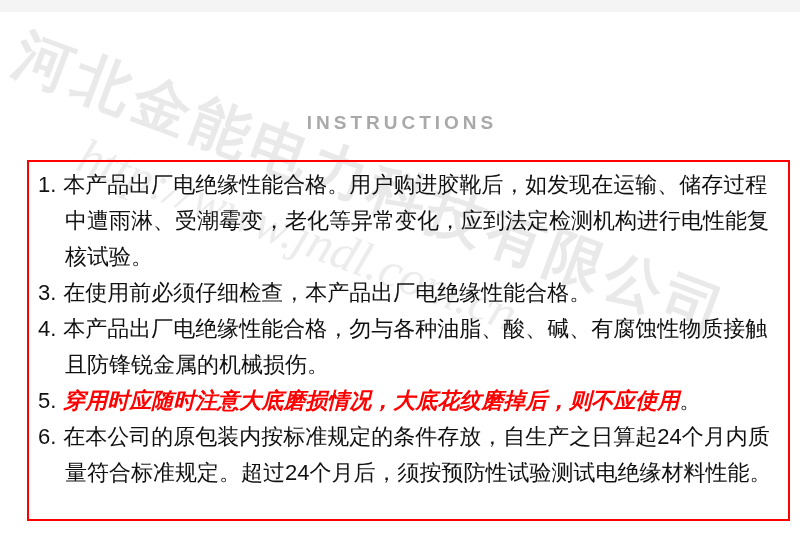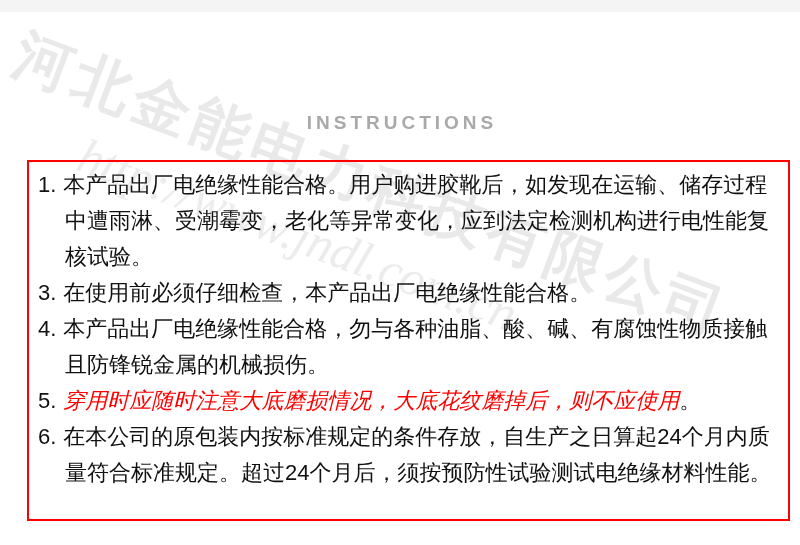--- a/index.html
+++ b/index.html
@@ -89,21 +89,21 @@
   .item .num {
     margin-right: 7px;
     color: #111111;
     font-style: normal;
     font-weight: normal;
   }
   .item .txt { color: #111111; }
   .item .txt.emphasis {
     color: #ff0000;
     font-style: italic;
-    font-weight: normal;
+    font-weight: bold;
     margin-top: 32px;
   }
   .item .suffix {
     color: #111111;
     font-style: normal;
     font-weight: normal;
   }
 </style>
 </head>
 <body>

